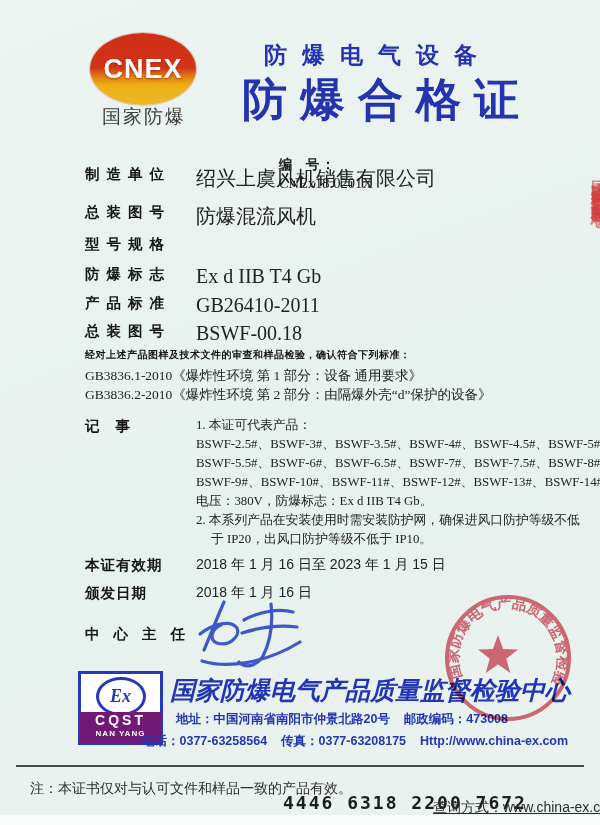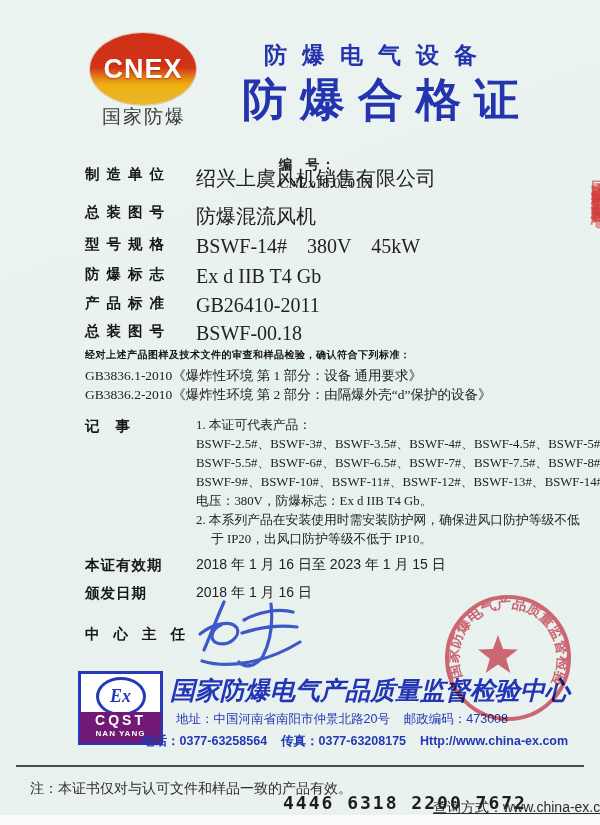--- a/index.html
+++ b/index.html
@@ -59,21 +59,21 @@
     margin:3px auto 0;display:flex;align-items:center;justify-content:center;}
   .exlogo .ex-text{color:#2639b8;font-weight:bold;font-size:18px;
     font-family:"Liberation Serif",serif;font-style:italic;}
   .exlogo .band{position:absolute;left:-1px;right:-1px;bottom:-1px;height:31px;
     background:#701a75;color:#fff;text-align:center;}
   .exlogo .cqst{font-size:14px;letter-spacing:3px;font-weight:bold;line-height:17px;}
   .exlogo .region{font-size:8px;letter-spacing:1px;font-weight:bold;line-height:10px;}
   .org-name{position:absolute;left:170px;top:674px;width:402px;font-size:25px;
     font-weight:bold;font-style:italic;color:#2135b5;letter-spacing:0px;
     font-family:"Liberation Serif","DejaVu Serif",serif;white-space:nowrap;z-index:4;}
-  .f-addr{position:absolute;left:176px;top:711px;font-size:12.5px;font-weight:normal;
+  .f-addr{position:absolute;left:176px;top:711px;font-size:12.5px;font-weight:bold;
     color:#2337b4;white-space:pre;z-index:4;}
   .f-contact{position:absolute;left:142px;top:733px;font-size:12.5px;font-weight:bold;
     color:#2337b4;white-space:pre;z-index:4;}
   .rule{position:absolute;left:16px;right:16px;top:765px;height:2px;background:#474c51;}
   .v-note{position:absolute;left:30px;top:780px;font-size:14px;color:#2c2c2c;white-space:pre;}
   .v-instr{position:absolute;left:236px;top:780px;font-size:10.5px;font-weight:bold;
     color:#2c2c2c;white-space:pre;margin-top:45px;}
   .v-code{position:absolute;left:283px;top:792px;font-size:18px;font-weight:bold;
     font-family:"DejaVu Sans Mono","Liberation Mono",monospace;letter-spacing:2px;
     color:#1d1d1d;white-space:pre;}
@@ -98,21 +98,20 @@
     <span class="certno-value serif">CNEx18.0201X</span>
   </div>
 
   <div class="flabel" style="top:165px;">制造单位</div>
   <div class="fvalue serif" style="top:165px;">绍兴上虞风机销售有限公司</div>
 
   <div class="flabel" style="top:203px;">总装图号</div>
   <div class="fvalue serif" style="top:203px;">防爆混流风机</div>
 
   <div class="flabel" style="top:235px;">型号规格</div>
-  <div class="fvalue serif" style="top:235px;">BSWF-14#    380V    45kW</div>
 
   <div class="flabel" style="top:265px;">防爆标志</div>
   <div class="fvalue serif" style="top:265px;">Ex d IIB T4 Gb</div>
 
   <div class="flabel" style="top:294px;">产品标准</div>
   <div class="fvalue serif" style="top:294px;">GB26410-2011</div>
 
   <div class="flabel" style="top:322px;">总装图号</div>
   <div class="fvalue serif" style="top:322px;">BSWF-00.18</div>
 

